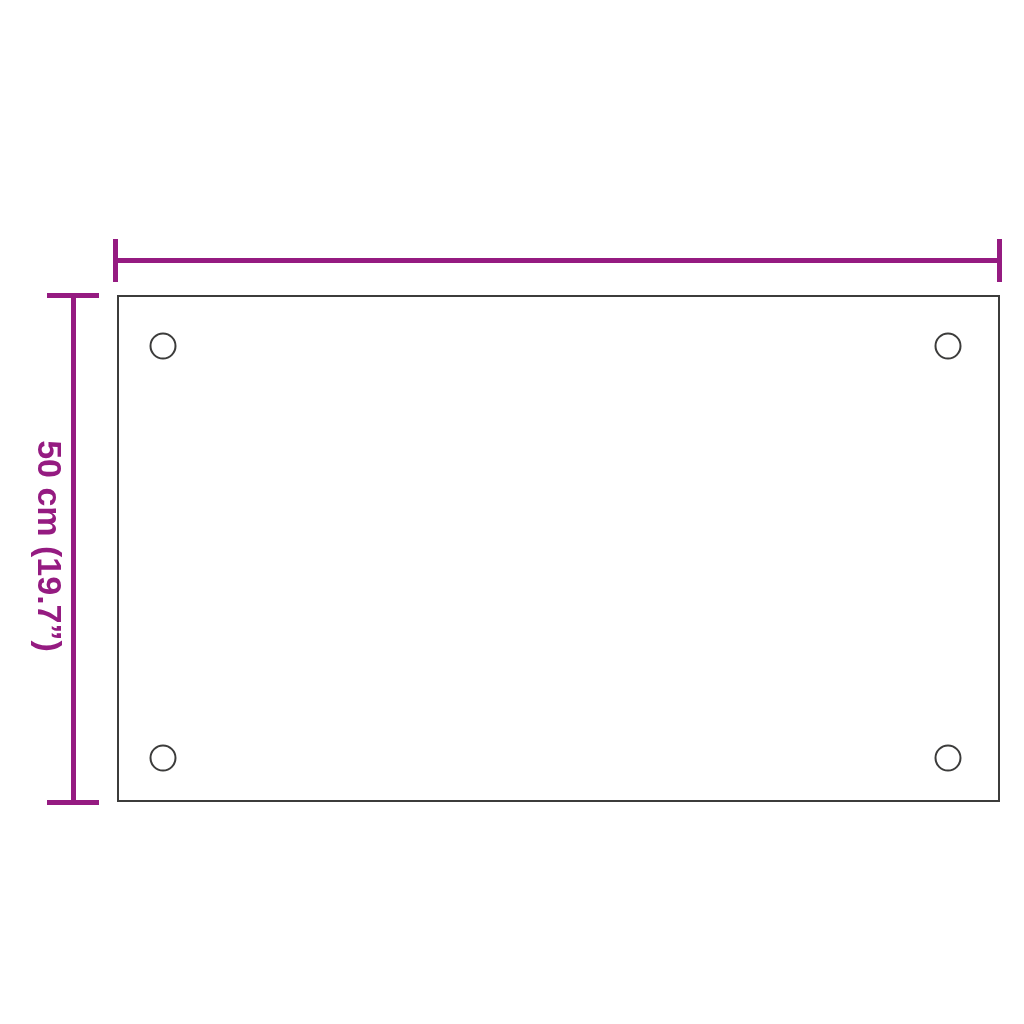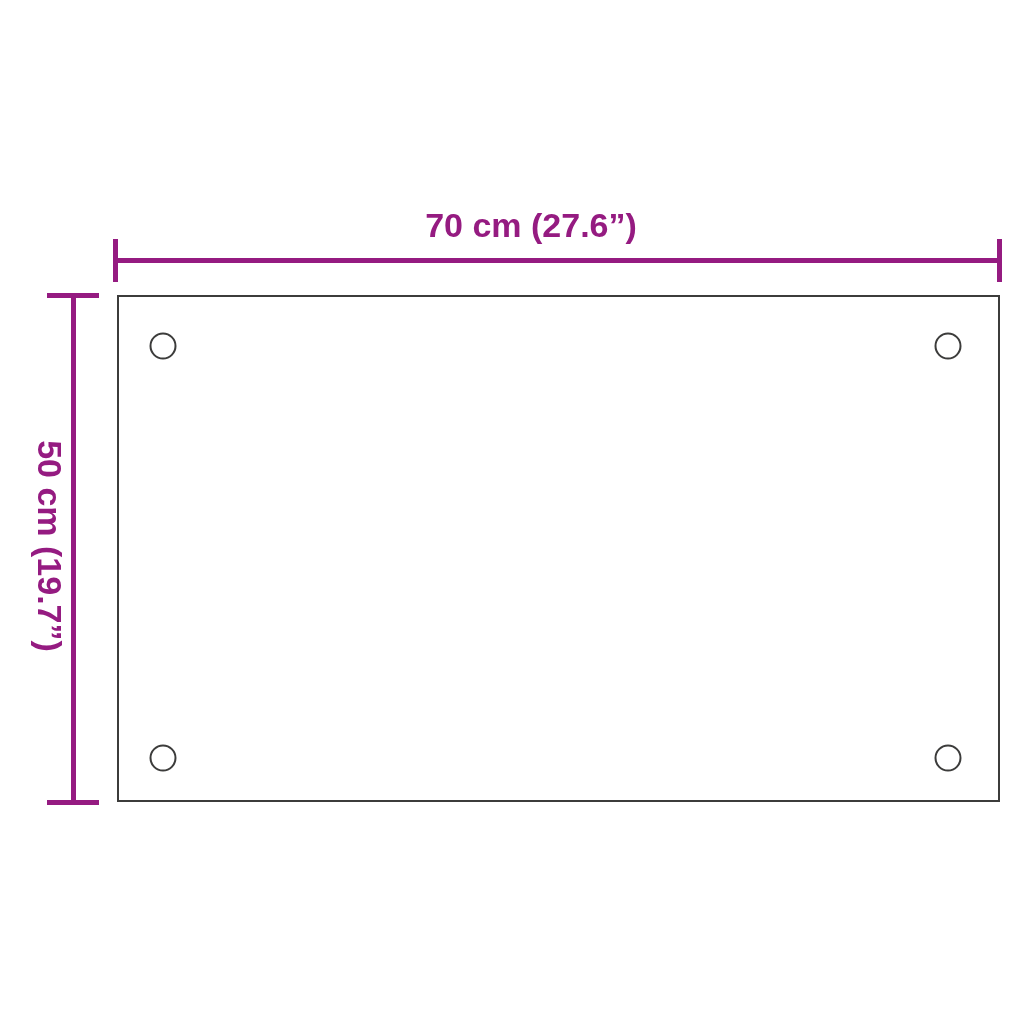--- a/index.html
+++ b/index.html
@@ -100,21 +100,20 @@
     left: 49px;
     top: 546px;
     transform: translate(-50%, -50%) rotate(90deg);
   }
 </style>
 </head>
 <body>
 
 <div class="stage">
 
-  <div class="dim-label width-label">70 cm (27.6”)</div>
   <div class="dim-line-h"></div>
   <div class="dim-cap-v left"></div>
   <div class="dim-cap-v right"></div>
 
   <div class="dim-label height-label">50 cm (19.7”)</div>
   <div class="dim-line-v"></div>
   <div class="dim-cap-h top"></div>
   <div class="dim-cap-h bottom"></div>
 
   <div class="panel"></div>

